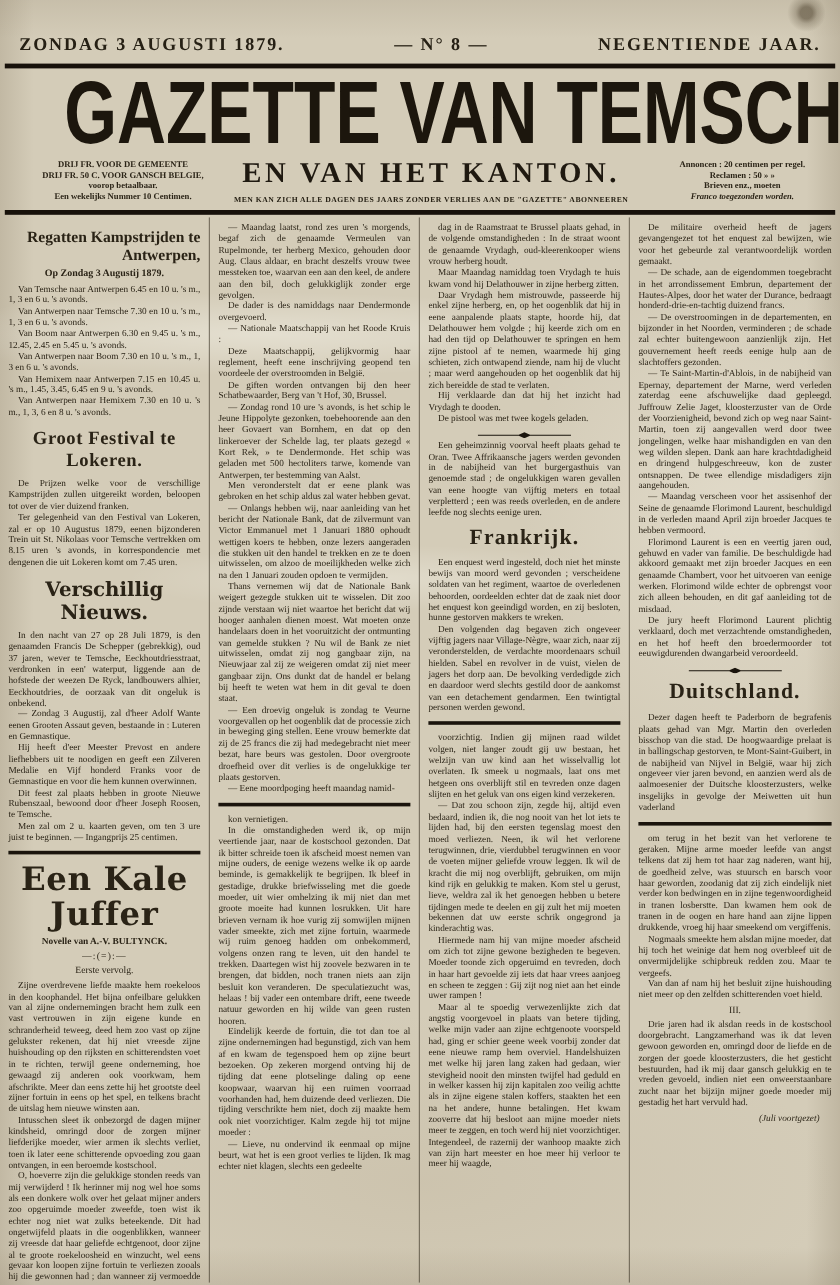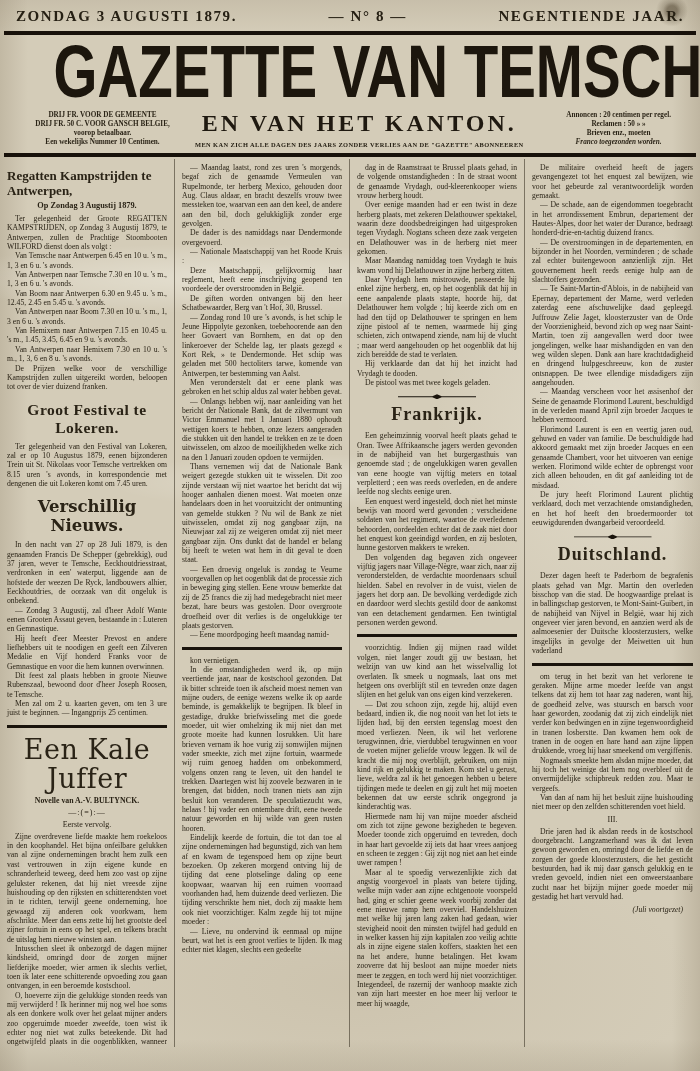--- a/index.html
+++ b/index.html
@@ -9,43 +9,43 @@
     background-image:
       radial-gradient(circle at 96% 1%, rgba(70,58,38,.55) 0 5px, rgba(70,58,38,.25) 9px, transparent 16px),
       radial-gradient(ellipse 420px 50px at 32% 26%, rgba(255,255,248,.38), transparent 70%),
       radial-gradient(ellipse 300px 40px at 45% 45%, rgba(255,255,248,.30), transparent 70%),
       radial-gradient(ellipse 260px 300px at 88% 40%, rgba(248,244,232,.35), transparent 70%),
       radial-gradient(ellipse 500px 200px at 50% 92%, rgba(150,132,100,.12), transparent 70%),
       linear-gradient(90deg, rgba(110,95,70,.18), rgba(110,95,70,0) 4%, rgba(110,95,70,0) 96%, rgba(110,95,70,.20)),
       linear-gradient(0deg, rgba(110,95,70,.15), rgba(110,95,70,0) 3%, rgba(110,95,70,0) 97%, rgba(110,95,70,.12));
   }
   .topline{display:flex;justify-content:space-between;align-items:baseline;
-    padding:8px 16px 4px 16px;font-weight:bold;font-size:15px;letter-spacing:1.6px;gap:24px;}
+    padding:30px 16px 4px 16px;font-weight:bold;font-size:15px;letter-spacing:1.6px;gap:24px;}
   .rule-heavy{height:4px;background:#17110a;margin:2px 4px 0 4px;}
   .masthead{height:74px;display:flex;align-items:center;justify-content:flex-end;overflow:visible;}
   .masthead-title{font-family:"Liberation Sans",sans-serif;font-weight:bold;font-size:50px;
     line-height:50px;white-space:nowrap;letter-spacing:0px;transform:scale(1.13,1.48);color:#1c160d;}
   .subhead{display:grid;grid-template-columns:185px 1fr 190px;align-items:center;padding:1px 10px 3px 10px;}
   .side-box{font-size:7.2px;line-height:9px;text-align:center;font-weight:bold;color:#2b2417;font-family:Liberation Serif, serif;}
   .side-box .ln{white-space:nowrap;}
   .center-box{text-align:center;}
   .kanton{font-size:24px;font-weight:bold;letter-spacing:3px;color:#1f1910;}
   .motto{font-size:6.4px;font-weight:bold;letter-spacing:.4px;margin-top:4px;white-space:nowrap;}
   .columns{display:grid;grid-template-columns:1fr 1fr 1fr 1fr;height:888px;overflow:hidden;margin-top:2px;}
   .column{padding:4px 7px 0 7px;border-right:1px solid rgba(50,42,28,.55);overflow:hidden;}
   .column:last-child{border-right:none;}
   .blk{color:#2a2316;}
   .blk.p{font-size:7.7px;line-height:9.35px;text-align:justify;text-indent:8px;margin:0;}
-  .blk.h-article{font-size:13px;font-weight:bold;text-align:left;margin:5px 0 3px;line-height:15px;}
+  .blk.h-article{font-size:13px;font-weight:bold;text-align:right;margin:5px 0 3px;line-height:15px;}
   .blk.h-sub{font-size:8.3px;font-weight:bold;text-align:center;margin:0 0 4px;}
   .blk.h-section{font-size:15.5px;font-weight:bold;text-align:center;margin:9px 0 5px;letter-spacing:.5px;}
   .blk.h-news{font-size:16.5px;font-weight:bold;text-align:center;margin:9px 0 5px;
     font-family:"DejaVu Serif",serif;}
   .blk.h-country{font-size:18px;font-weight:bold;text-align:center;margin:5px 0 6px;letter-spacing:1px;}
-  .blk.h-feuilleton{font-size:27px;font-weight:normal;text-align:center;margin:7px 0 3px;
+  .blk.h-feuilleton{font-size:27px;font-weight:bold;text-align:center;margin:7px 0 3px;
     font-family:"DejaVu Serif",serif;letter-spacing:.5px;line-height:29px;}
   .blk.byline{font-size:7.8px;font-weight:bold;text-align:center;margin:0 0 3px;}
   .blk.orn{font-size:8px;text-align:center;margin:2px 0 2px;letter-spacing:1px;}
   .blk.chapter{font-size:8px;text-align:center;margin:3px 0 3px;}
   .blk.rule{height:3px;background:#1a140c;margin:7px 0 6px;}
   .blk.divider{width:78px;height:5px;margin:7px auto 1px;background:#1a140c;
     clip-path:polygon(0 42%,44% 42%,50% 0,56% 42%,100% 42%,100% 58%,56% 58%,50% 100%,44% 58%,0 58%);}
   .blk.continues{font-size:7.7px;text-align:right;font-style:italic;margin-top:4px;padding-right:10px;}
 </style>
 </head>
@@ -77,29 +77,28 @@
       <div class="ln">Reclamen : 50   »   »</div>
       <div class="ln">Brieven enz., moeten</div>
       <div class="ln" style="font-style:italic">Franco toegezonden worden.</div>
     </div>
   </div>
   <div class="rule-heavy"></div>
   <div class="columns">
       <div class="column">
         <div class="blk h-article">Regatten Kampstrijden te Antwerpen,</div>
         <div class="blk h-sub">Op Zondag 3 Augustij 1879.</div>
-        <div class="blk p">Ter gelegenheid der Groote REGATTEN KAMPSTRIJDEN, op Zondag 3 Augustij 1879, te Antwerpen, zullen de Prachtige Stoombooten WILFORD dienst doen als volgt :</div>
         <div class="blk p">Van Temsche naar Antwerpen 6.45 en 10 u. 's m., 1, 3 en 6 u. 's avonds.</div>
         <div class="blk p">Van Antwerpen naar Temsche 7.30 en 10 u. 's m., 1, 3 en 6 u. 's avonds.</div>
         <div class="blk p">Van Boom naar Antwerpen 6.30 en 9.45 u. 's m., 12.45, 2.45 en 5.45 u. 's avonds.</div>
         <div class="blk p">Van Antwerpen naar Boom 7.30 en 10 u. 's m., 1, 3 en 6 u. 's avonds.</div>
         <div class="blk p">Van Hemixem naar Antwerpen 7.15 en 10.45 u. 's m., 1.45, 3.45, 6.45 en 9 u. 's avonds.</div>
         <div class="blk p">Van Antwerpen naar Hemixem 7.30 en 10 u. 's m., 1, 3, 6 en 8 u. 's avonds.</div>
+        <div class="blk h-section">Groot Festival te Lokeren.</div>
         <div class="blk p">De Prijzen welke voor de verschillige Kampstrijden zullen uitgereikt worden, beloopen tot over de vier duizend franken.</div>
-        <div class="blk h-section">Groot Festival te Lokeren.</div>
         <div class="blk p">Ter gelegenheid van den Festival van Lokeren, zal er op 10 Augustus 1879, eenen bijzonderen Trein uit St. Nikolaas voor Temsche vertrekken om 8.15 uren 's avonds, in korrespondencie met dengenen die uit Lokeren komt om 7.45 uren.</div>
         <div class="blk h-news">Verschillig Nieuws.</div>
         <div class="blk p">In den nacht van 27 op 28 Juli 1879, is den genaamden Francis De Schepper (gebrekkig), oud 37 jaren, wever te Temsche, Eeckhoutdriesstraat, verdronken in een' waterput, liggende aan de hofstede der weezen De Ryck, landbouwers alhier, Eeckhoutdries, de oorzaak van dit ongeluk is onbekend.</div>
         <div class="blk p">— Zondag 3 Augustij, zal d'heer Adolf Wante eenen Grooten Assaut geven, bestaande in : Luteren en Gemnastique.</div>
         <div class="blk p">Hij heeft d'eer Meester Prevost en andere liefhebbers uit te noodigen en geeft een Zilveren Medalie en Vijf honderd Franks voor de Gemnastique en voor die hem kunnen overwinnen.</div>
         <div class="blk p">Dit feest zal plaats hebben in groote Nieuwe Rubenszaal, bewoond door d'heer Joseph Roosen, te Temsche.</div>
         <div class="blk p">Men zal om 2 u. kaarten geven, om ten 3 ure juist te beginnen. — Ingangprijs 25 centimen.</div>
         <div class="blk rule"></div>
         <div class="blk h-feuilleton">Een Kale Juffer</div>
         <div class="blk byline">Novelle van A.-V. BULTYNCK.</div>
@@ -122,28 +121,27 @@
         <div class="blk p">— Een droevig ongeluk is zondag te Veurne voorgevallen op het oogenblik dat de processie zich in beweging ging stellen. Eene vrouw bemerkte dat zij de 25 francs die zij had medegebracht niet meer bezat, hare beurs was gestolen. Door overgroote droefheid over dit verlies is de ongelukkige ter plaats gestorven.</div>
         <div class="blk p">— Eene moordpoging heeft maandag namid-</div>
         <div class="blk rule"></div>
         <div class="blk p">kon vernietigen.</div>
         <div class="blk p">In die omstandigheden werd ik, op mijn veertiende jaar, naar de kostschool gezonden. Dat ik bitter schreide toen ik afscheid moest nemen van mijne ouders, de eenige wezens welke ik op aarde beminde, is gemakkelijk te begrijpen. Ik bleef in gestadige, drukke briefwisseling met die goede moeder, uit wier omhelzing ik mij niet dan met groote moeite had kunnen losrukken. Uit hare brieven vernam ik hoe vurig zij somwijlen mijnen vader smeekte, zich met zijne fortuin, waarmede wij ruim genoeg hadden om onbekommerd, volgens onzen rang te leven, uit den handel te trekken. Daartegen wist hij zoovele bezwaren in te brengen, dat bidden, noch tranen niets aan zijn besluit kon veranderen. De speculatiezucht was, helaas ! bij vader een ontembare drift, eene tweede natuur geworden en hij wilde van geen rusten hooren.</div>
         <div class="blk p">Eindelijk keerde de fortuin, die tot dan toe al zijne ondernemingen had begunstigd, zich van hem af en kwam de tegenspoed hem op zijne beurt bezoeken. Op zekeren morgend ontving hij de tijding dat eene plotselinge daling op eene koopwaar, waarvan hij een ruimen voorraad voorhanden had, hem duizende deed verliezen. Die tijding verschrikte hem niet, doch zij maakte hem ook niet voorzichtiger. Kalm zegde hij tot mijne moeder :</div>
         <div class="blk p">— Lieve, nu ondervind ik eenmaal op mijne beurt, wat het is een groot verlies te lijden. Ik mag echter niet klagen, slechts een gedeelte</div>
       </div>
       <div class="column">
         <div class="blk p">dag in de Raamstraat te Brussel plaats gehad, in de volgende omstandigheden : In de straat woont de genaamde Vrydagh, oud-kleerenkooper wiens vrouw herberg houdt.</div>
-        <div class="blk p">Over eenige maanden had er een twist in deze herberg plaats, met zekeren Delathouwer spektakel, waarin deze doodsbedreigingen had uitgesproken tegen Vrydagh. Nogtans scheen deze zaak vergeten en Delathouwer was in de herberg niet meer gekomen.</div>
         <div class="blk p">Maar Maandag namiddag toen Vrydagh te huis kwam vond hij Delathouwer in zijne herberg zitten.</div>
         <div class="blk p">Daar Vrydagh hem mistrouwde, passeerde hij enkel zijne herberg, en, op het oogenblik dat hij in eene aanpalende plaats stapte, hoorde hij, dat Delathouwer hem volgde ; hij keerde zich om en had den tijd op Delathouwer te springen en hem zijne pistool af te nemen, waarmede hij ging schieten, zich ontwapend ziende, nam hij de vlucht ; maar werd aangehouden op het oogenblik dat hij zich bereidde de stad te verlaten.</div>
         <div class="blk p">Hij verklaarde dan dat hij het inzicht had Vrydagh te dooden.</div>
         <div class="blk p">De pistool was met twee kogels geladen.</div>
         <div class="blk divider"></div>
+        <div class="blk p">Een geheimzinnig voorval heeft plaats gehad te Oran. Twee Affrikaansche jagers werden gevonden in de nabijheid van het burgergasthuis van genoemde stad ; de ongelukkigen waren gevallen van eene hoogte van vijftig meters en totaal verpletterd ; een was reeds overleden, en de andere leefde nog slechts eenige uren.</div>
         <div class="blk h-country">Frankrijk.</div>
-        <div class="blk p">Een geheimzinnig voorval heeft plaats gehad te Oran. Twee Affrikaansche jagers werden gevonden in de nabijheid van het burgergasthuis van genoemde stad ; de ongelukkigen waren gevallen van eene hoogte van vijftig meters en totaal verpletterd ; een was reeds overleden, en de andere leefde nog slechts eenige uren.</div>
         <div class="blk p">Een enquest werd ingesteld, doch niet het minste bewijs van moord werd gevonden ; verscheidene soldaten van het regiment, waartoe de overledenen behoorden, oordeelden echter dat de zaak niet door het enquest kon geeindigd worden, en zij besloten, hunne gestorven makkers te wreken.</div>
         <div class="blk p">Den volgenden dag begaven zich ongeveer vijftig jagers naar Village-Nègre, waar zich, naar zij veronderstelden, de verdachte moordenaars schuil hielden. Sabel en revolver in de vuist, vielen de jagers het dorp aan. De bevolking verdedigde zich en daardoor werd slechts gestild door de aankomst van een detachement gendarmen. Een twintigtal personen werden gewond.</div>
         <div class="blk rule"></div>
         <div class="blk p">voorzichtig. Indien gij mijnen raad wildet volgen, niet langer zoudt gij uw bestaan, het welzijn van uw kind aan het wisselvallig lot overlaten. Ik smeek u nogmaals, laat ons met hetgeen ons overblijft stil en tevreden onze dagen slijten en het geluk van ons eigen kind verzekeren.</div>
         <div class="blk p">— Dat zou schoon zijn, zegde hij, altijd even bedaard, indien ik, die nog nooit van het lot iets te lijden had, bij den eersten tegenslag moest den moed verliezen. Neen, ik wil het verlorene terugwinnen, drie, vierdubbel terugwinnen en voor de voeten mijner geliefde vrouw leggen. Ik wil de kracht die mij nog overblijft, gebruiken, om mijn kind rijk en gelukkig te maken. Kom stel u gerust, lieve, weldra zal ik het genoegen hebben u betere tijdingen mede te deelen en gij zult het mij moeten bekennen dat uw eerste schrik ongegrond ja kinderachtig was.</div>
         <div class="blk p">Hiermede nam hij van mijne moeder afscheid om zich tot zijne gewone bezigheden te begeven. Moeder toonde zich opgeruimd en tevreden, doch in haar hart gevoelde zij iets dat haar vrees aanjoeg en scheen te zeggen : Gij zijt nog niet aan het einde uwer rampen !</div>
         <div class="blk p">Maar al te spoedig verwezenlijkte zich dat angstig voorgevoel in plaats van betere tijding, welke mijn vader aan zijne echtgenoote voorspeld had, ging er schier geene week voorbij zonder dat eene nieuwe ramp hem overviel. Handelshuizen met welke hij jaren lang zaken had gedaan, wier stevigheid nooit den minsten twijfel had geduld en in welker kassen hij zijn kapitalen zoo veilig achtte als in zijne eigene stalen koffers, staakten het een na het andere, hunne betalingen. Het kwam zooverre dat hij besloot aan mijne moeder niets meer te zeggen, en toch werd hij niet voorzichtiger. Integendeel, de razernij der wanhoop maakte zich van zijn hart meester en hoe meer hij verloor te meer hij waagde,</div>
       </div>
       <div class="column">
         <div class="blk p">De militaire overheid heeft de jagers gevangengezet tot het enquest zal bewijzen, wie voor het gebeurde zal verantwoordelijk worden gemaakt.</div>

